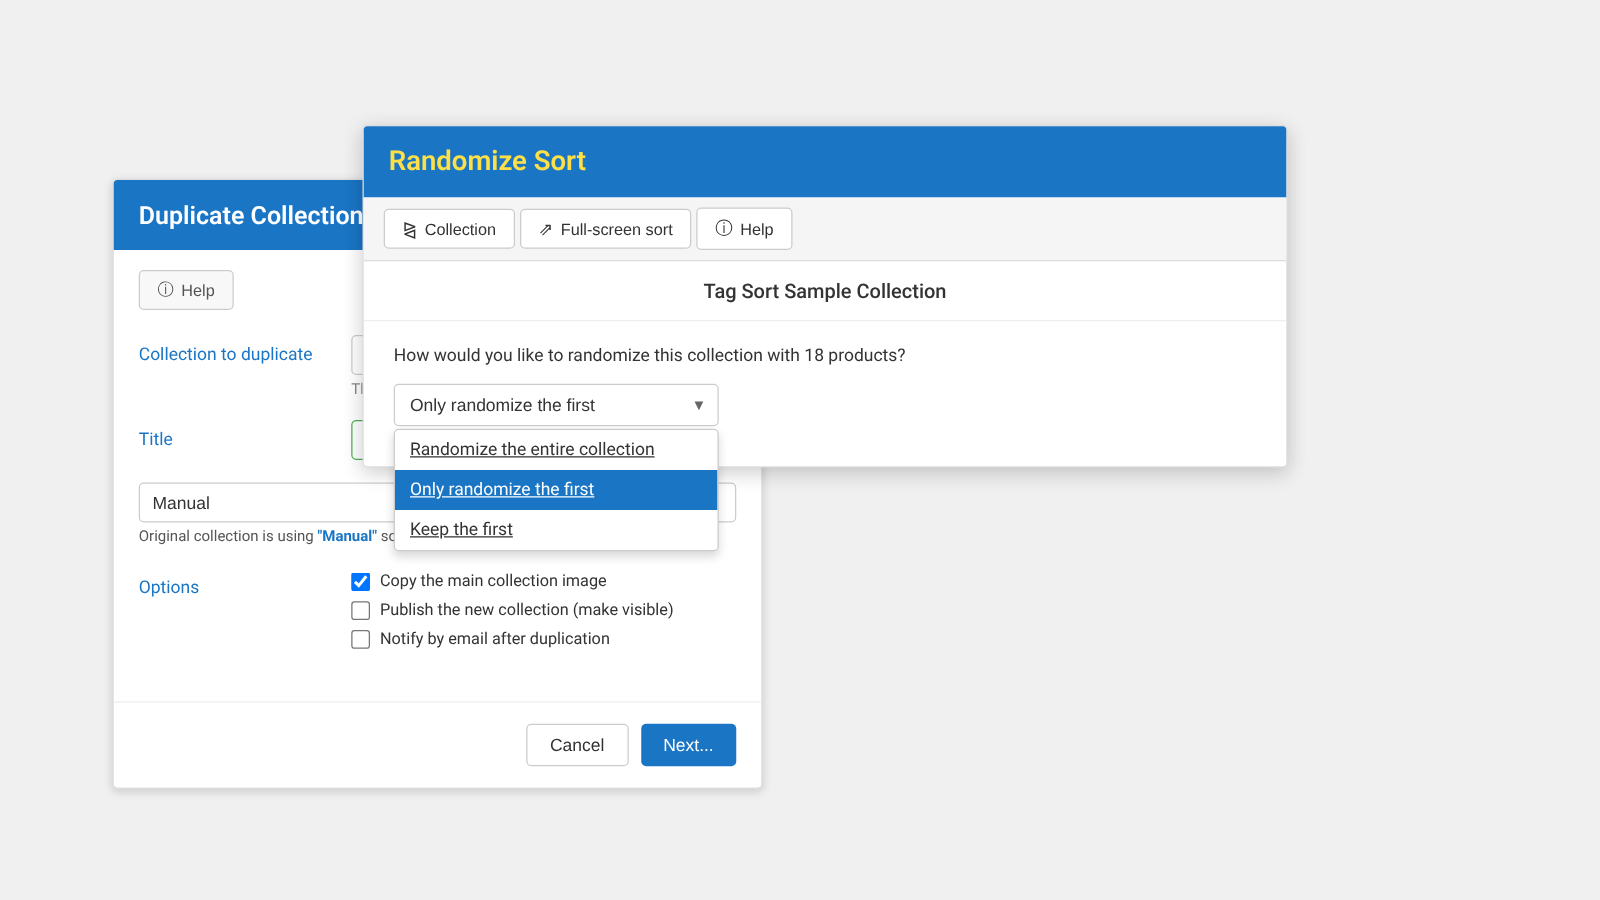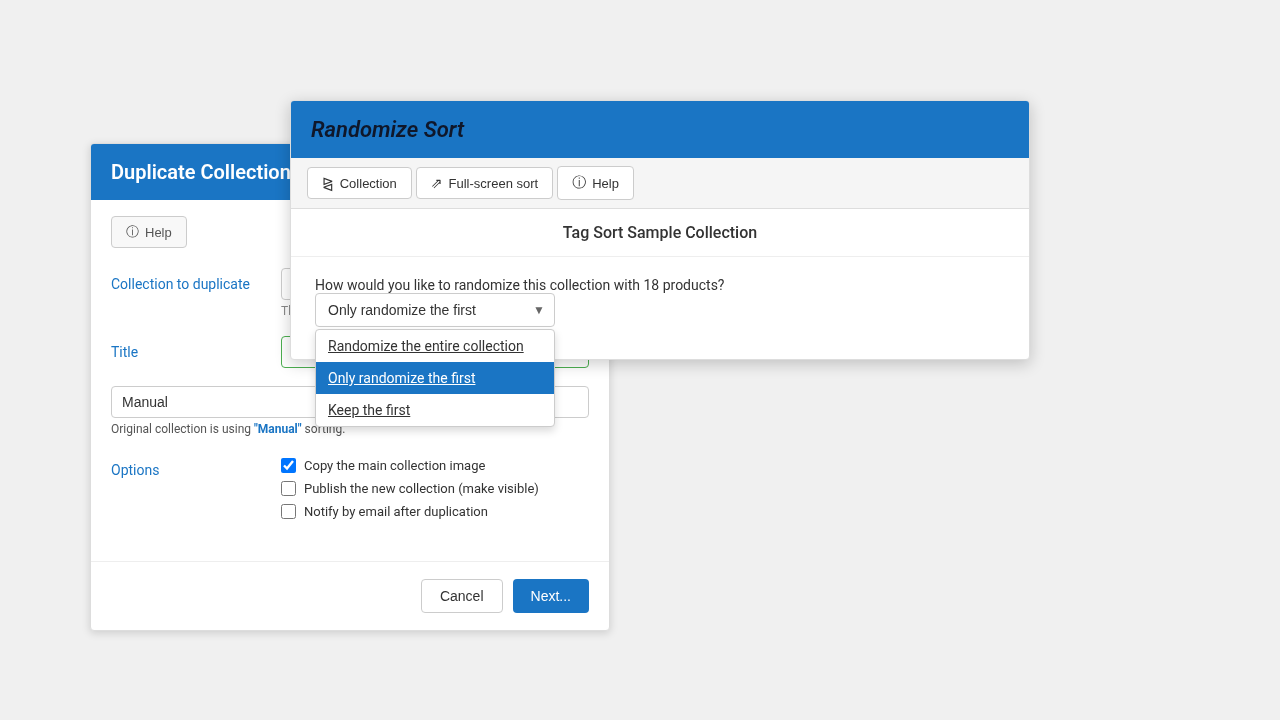--- a/index.html
+++ b/index.html
@@ -169,26 +169,25 @@
       width: 740px;
       background: #fff;
       border: 1px solid #ddd;
       border-radius: 4px;
       box-shadow: 0 4px 16px rgba(0,0,0,0.2);
       z-index: 2;
     }
 
     .randomize-header {
       background: #1a75c4;
-      color: #0f172a;
+      color: #fde047;
       padding: 16px 20px;
       font-size: 22px;
       font-weight: 600;
       border-radius: 3px 3px 0 0;
-      font-style: italic;
     }
 
     .randomize-tabs {
       display: flex;
       align-items: center;
       padding: 8px 16px;
       background: #f5f5f5;
       border-bottom: 1px solid #ddd;
       gap: 4px;
     }
@@ -219,25 +218,26 @@
       border-bottom: 1px solid #eee;
     }
 
     .randomize-body {
       padding: 20px 24px 24px;
     }
 
     .randomize-question {
       font-size: 14px;
       color: #333;
+      margin-bottom: 14px;
     }
 
     .dropdown-wrap {
       position: relative;
-      width: 240px;
+      width: 260px;
       margin-bottom: 8px;
     }
 
     .dropdown-select {
       width: 100%;
       padding: 8px 12px;
       border: 1px solid #ccc;
       border-radius: 4px;
       font-size: 14px;
       background: #fff;

